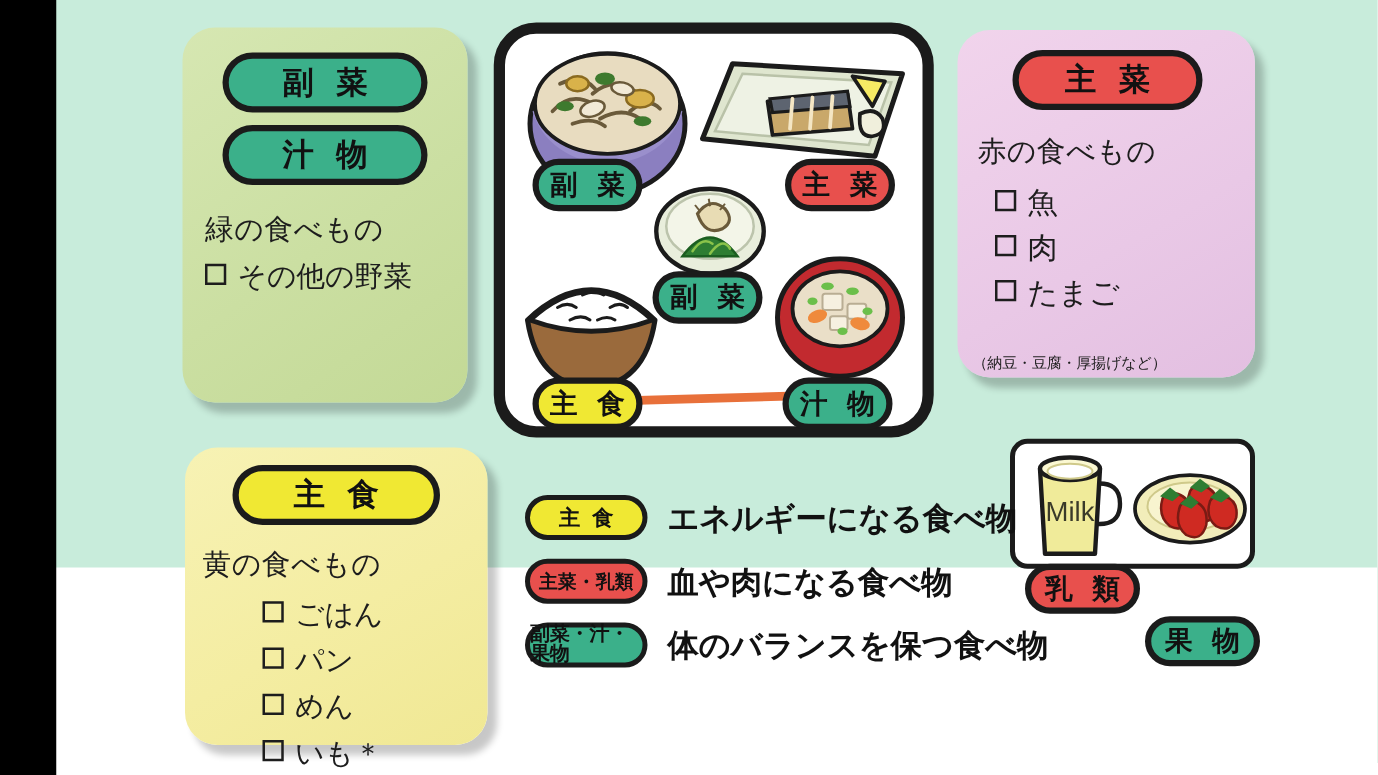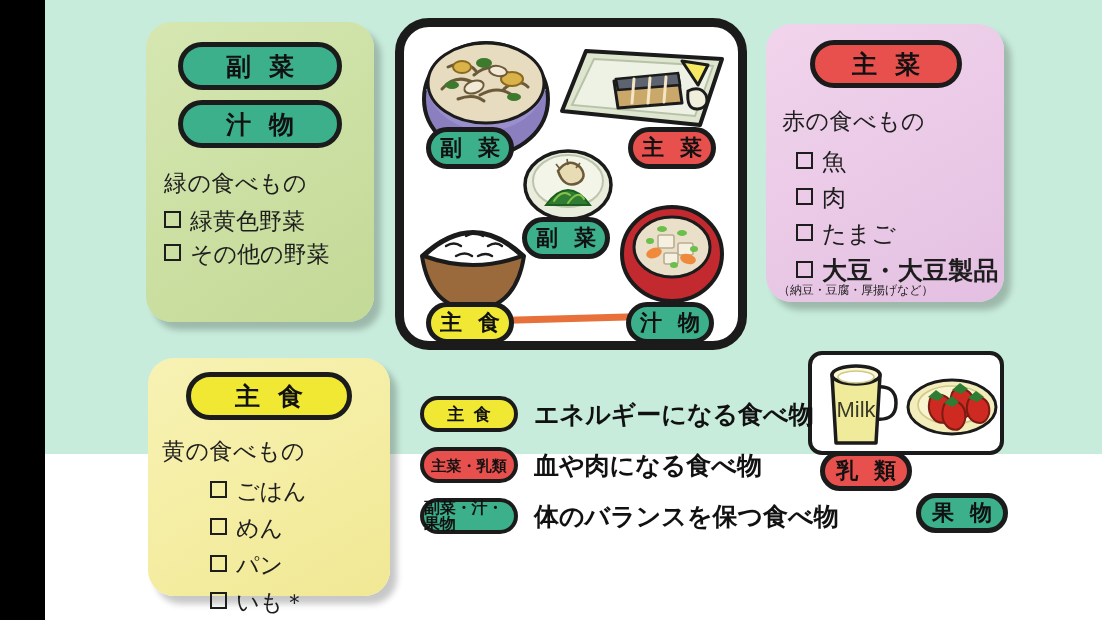--- a/index.html
+++ b/index.html
@@ -173,24 +173,20 @@
 
   <div class="leftbar"></div>
 
   <div class="panel panel-green">
     <div class="pill pill-teal head-pill gp1">副 菜</div>
     <div class="pill pill-teal head-pill gp2">汁 物</div>
     <div class="lead green-lead">緑の食べもの</div>
     <div class="items green-items">
       <div class="item">
         <span class="box"></span>
-        <span>緑黄色野菜</span>
-      </div>
-      <div class="item">
-        <span class="box"></span>
         <span>その他の野菜</span>
       </div>
     </div>
   </div>
 
   <div class="panel panel-pink">
     <div class="pill pill-red head-pill pp1">主 菜</div>
     <div class="lead pink-lead">赤の食べもの</div>
     <div class="items pink-items">
       <div class="item">
@@ -198,43 +194,39 @@
         <span>魚</span>
       </div>
       <div class="item">
         <span class="box"></span>
         <span>肉</span>
       </div>
       <div class="item">
         <span class="box"></span>
         <span>たまご</span>
       </div>
-      <div class="item bold">
-        <span class="box"></span>
-        <span>大豆・大豆製品</span>
-      </div>
     </div>
     <div class="note pink-note">（納豆・豆腐・厚揚げなど）</div>
   </div>
 
   <div class="panel panel-yellow">
     <div class="pill pill-yellow head-pill yp1">主 食</div>
     <div class="lead yellow-lead">黄の食べもの</div>
     <div class="items yellow-items">
       <div class="item">
         <span class="box"></span>
         <span>ごはん</span>
       </div>
       <div class="item">
         <span class="box"></span>
+        <span>パン</span>
+      </div>
+      <div class="item">
+        <span class="box"></span>
         <span>めん</span>
-      </div>
-      <div class="item">
-        <span class="box"></span>
-        <span>パン</span>
       </div>
       <div class="item">
         <span class="box"></span>
         <span>いも＊</span>
       </div>
     </div>
   </div>
 
   <div class="tray">
     <div class="tray-inner">

